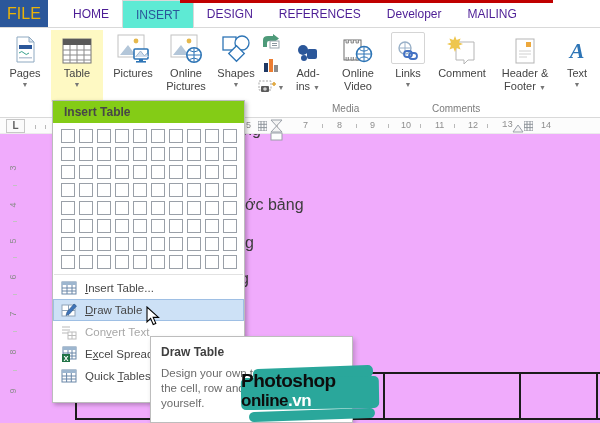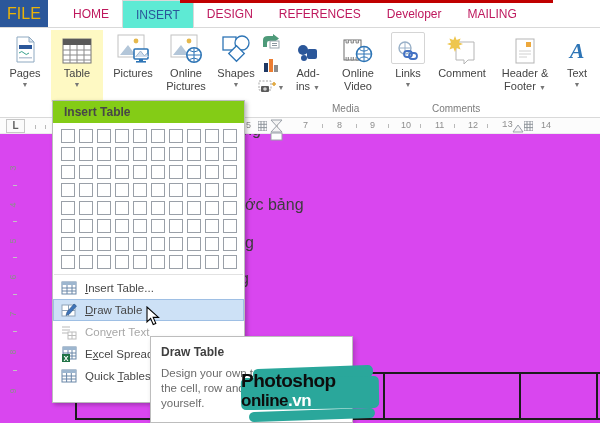--- a/index.html
+++ b/index.html
@@ -2,21 +2,21 @@
 <html><head>
 <meta charset="utf-8">
 <style>
   *{box-sizing:border-box;margin:0;padding:0}
   html,body{width:600px;height:423px}
   body{position:relative;overflow:hidden;background:#fff;font-family:"Liberation Sans",sans-serif;-webkit-font-smoothing:antialiased}
 
   
   #tabbar{position:absolute;top:0;left:0;width:600px;height:28px;background:#fff;border-bottom:1px solid #d9d9d9;display:flex;align-items:stretch;z-index:2}
   #file-tab{width:48px;background:#2b579a;color:#eab308;font-size:16px;display:flex;align-items:center;justify-content:center}
-  .tab{padding:0 13px;display:flex;align-items:center;font-size:12px;color:#be185d;white-space:nowrap}
+  .tab{padding:0 13px;display:flex;align-items:center;font-size:12px;color:#4c1d95;white-space:nowrap}
   .tab.active{color:#2b579a;background:#5eead4;border:1px solid #d9d9d9;border-bottom:none;margin-bottom:-1px;position:relative;z-index:3}
   #red-line{position:absolute;left:180px;top:0;width:373px;height:3px;z-index:4}
 
   
   #ribbon{position:absolute;top:28px;left:0;width:600px;height:90px;background:#fff;border-bottom:1px solid #d9d9d9;display:flex;align-items:stretch;padding:2px 0 0 2px;z-index:2}
   .rgroup{display:flex;align-items:flex-start;position:relative;padding:0 1px}
   .rsep{width:1px;background:#e4e4e4;margin:3px 1px 6px}
   .bigbtn{display:flex;flex-direction:column;align-items:center;font-size:11px;color:#444;padding-top:2px}
   .bigbtn .ic{height:32px;display:flex;align-items:flex-end;justify-content:center;margin-bottom:3px}
   .lbl{line-height:13px;text-align:center;white-space:nowrap}
@@ -31,21 +31,21 @@
   .tick-num{position:absolute;top:2px;font-size:9px;color:#8d8d8d}
   .htick{position:absolute;top:6px;width:1px;height:4px;background:#b9b9b9}
   #tab-selector{position:absolute;left:6px;top:119px;width:19px;height:14px;border:1px solid #c7c7c7;background:#fafafa;z-index:4;
     font-size:10px;color:#5f5f5f;font-weight:bold;display:flex;align-items:center;justify-content:center;line-height:10px}
   .colmarker{position:absolute;top:3px;width:9px;height:10px;z-index:3}
   #vruler{position:absolute;left:5px;top:140px;width:20px;height:283px;z-index:2}
   .vtick-num{position:absolute;left:5px;font-size:9px;color:#8d8d8d;transform:rotate(-90deg)}
   .vtick{position:absolute;left:8px;width:4px;height:1px;background:#c2c2c2}
 
   
-  #doc{position:absolute;left:0;top:134px;width:600px;height:289px;background:#d946ef;z-index:1}
+  #doc{position:absolute;left:0;top:134px;width:600px;height:289px;background:#f0abfc;z-index:1}
   .docfrag{position:absolute;color:#3d3d3d;font-size:16px;white-space:nowrap}
   .tline{position:absolute;background:#1c1c1c}
 
   
   #panel{position:absolute;left:52px;top:100px;width:193px;height:303px;background:#fff;border:1px solid #bcbcbc;box-shadow:2px 2px 4px rgba(0,0,0,.25);z-index:10}
   #panel-header{height:22px;background:#84cc16;display:flex;align-items:center;padding-left:11px;font-size:12px;font-weight:bold;color:#474747}
   #cellgrid{padding:6px 0 0 8px;display:grid;grid-template-columns:repeat(10,14px);grid-auto-rows:14px;gap:4px;width:180px}
   .gcell{border:1px solid #9aa0a8;background:#fff}
   #menu-sep{height:1px;background:#e2e2e2;margin:5px 1px 2px}
   .mitem{height:22px;display:flex;align-items:center;padding-left:8px;font-size:11.5px;color:#474747;white-space:nowrap}

